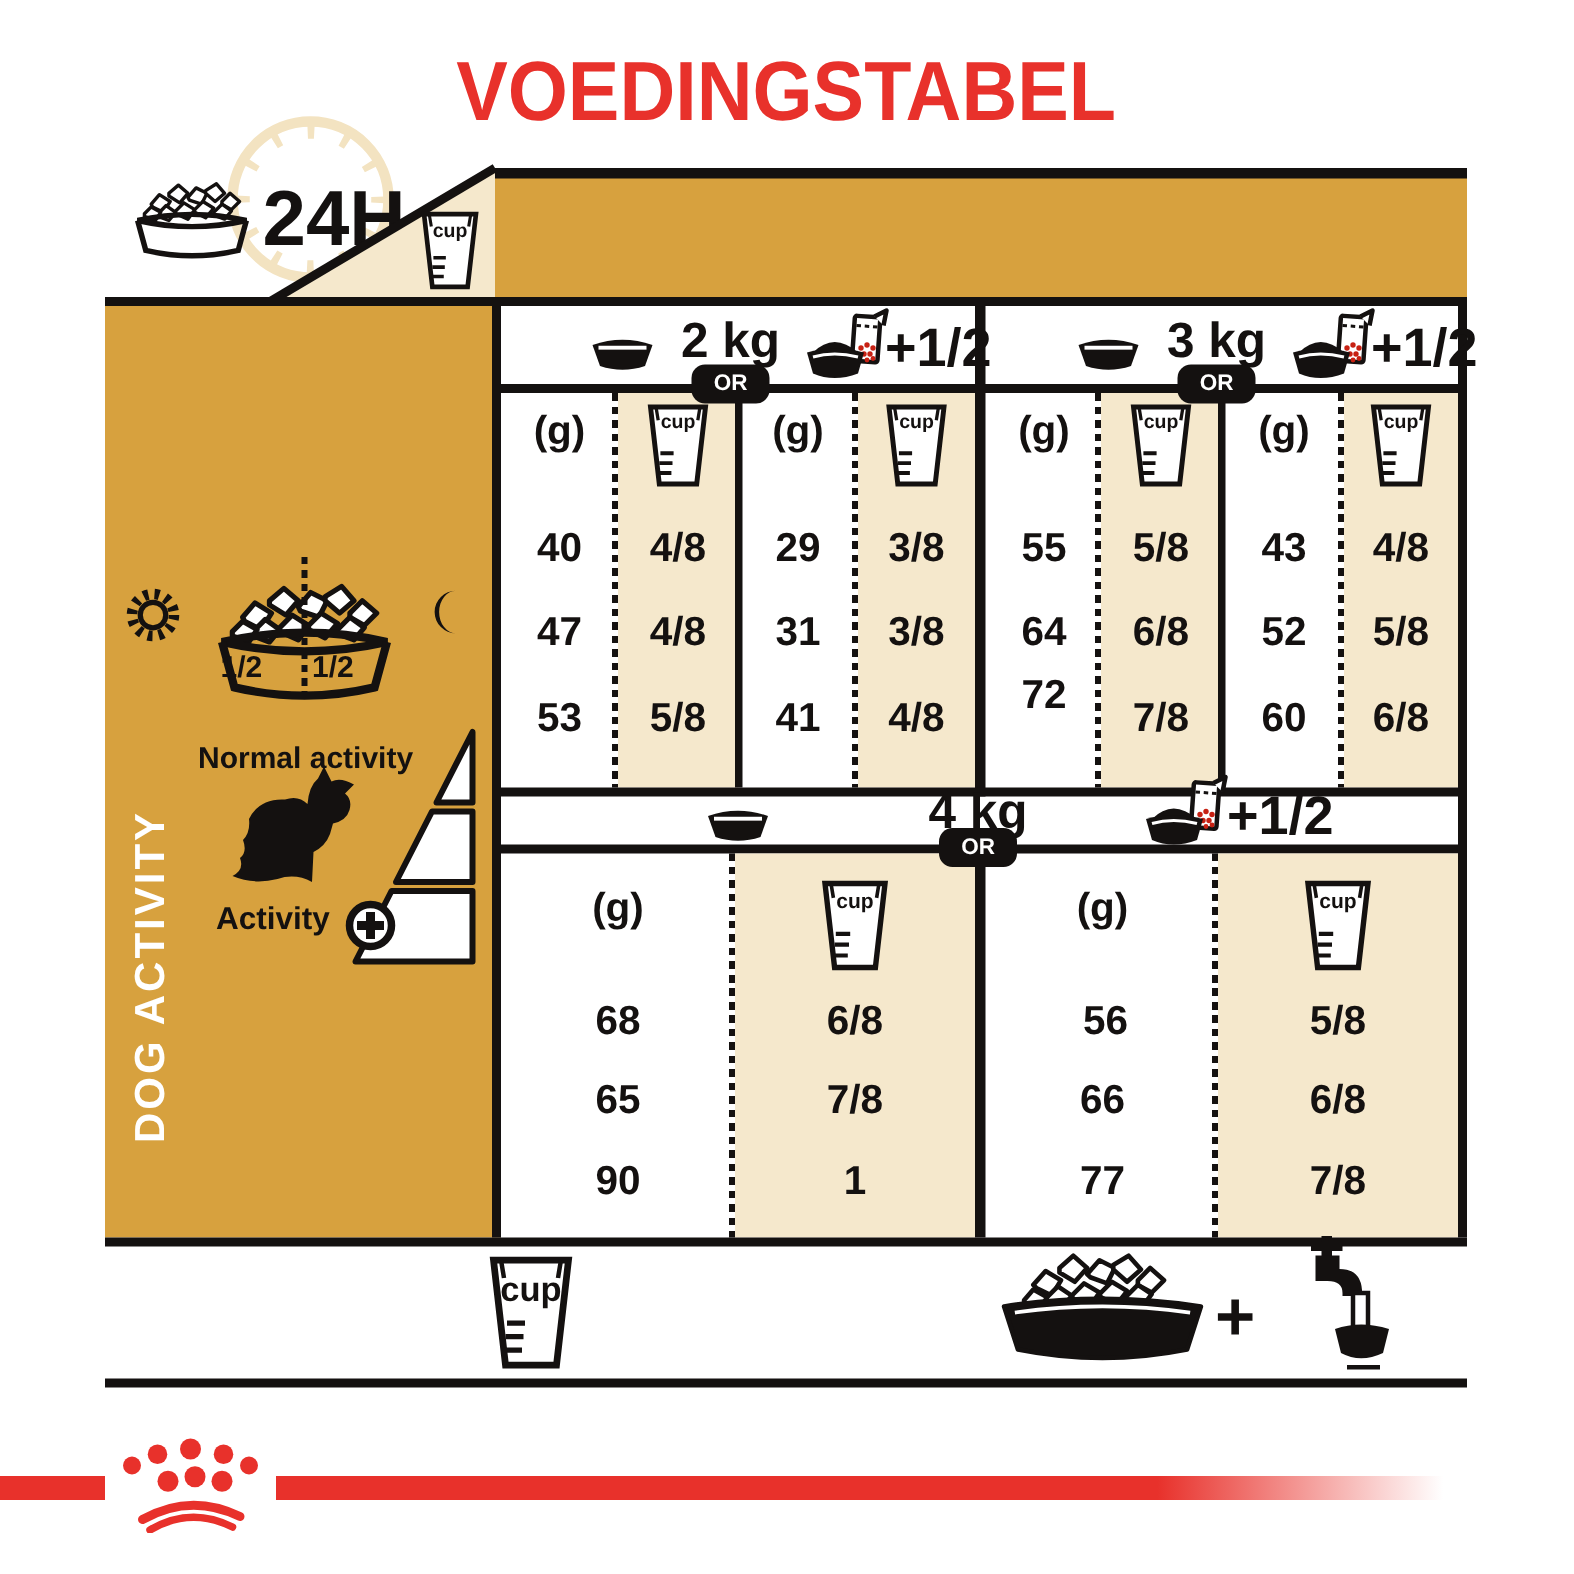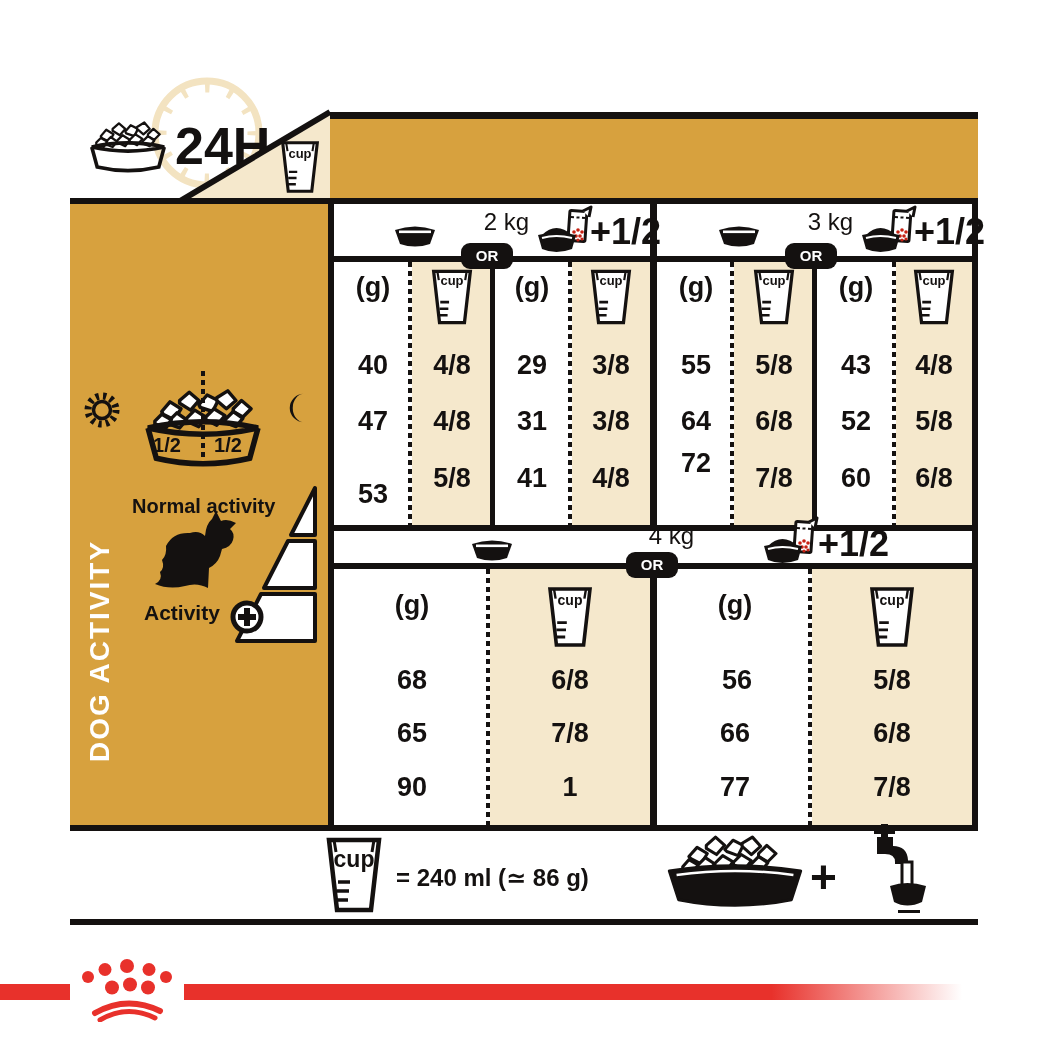--- a/index.html
+++ b/index.html
@@ -1,30 +1,30 @@
 <!DOCTYPE html>
 <html><head>
 <meta charset="utf-8">
 <style>
   html,body{margin:0;padding:0;background:#fff;}
   #canvas{position:relative;width:1049px;height:1049px;background:#fff;overflow:hidden;
           font-family:"Liberation Sans","DejaVu Sans",sans-serif;color:#141110;}
   .abs{position:absolute;}
   .t{position:absolute;font-weight:700;color:#141110;white-space:nowrap;}
-  .ctr{text-align:center;}
+  .ctr{}
   .line{position:absolute;background:#141110;}
   .vdot{position:absolute;width:4px;
         background-image:repeating-linear-gradient(180deg,#141110 0 5px,transparent 5px 9px);}
   .cream{position:absolute;background:#F5E8CC;}
   .num{position:absolute;width:64px;text-align:center;font-weight:700;font-size:27px;color:#141110;}
   .ghdr{position:absolute;width:64px;text-align:center;font-weight:700;font-size:27px;color:#141110;}
   .cuplabel{position:absolute;text-align:center;font-weight:700;color:#141110;}
   .orpill{position:absolute;background:#141110;color:#fff;font-weight:700;font-size:15px;
           text-align:center;border-radius:9px;z-index:6;line-height:26px;height:26px;width:52px;}
-  .kg{position:absolute;font-weight:400;font-size:24px;width:84px;text-align:right;}
+  .kg{position:absolute;font-weight:700;font-size:33px;width:84px;text-align:center;}
   .ph{position:absolute;font-weight:700;font-size:36px;}
   #title{position:absolute;top:28px;left:0;width:1049px;text-align:center;}
   #title span{display:inline-block;font-size:56px;font-weight:800;letter-spacing:0px;
               transform:scaleX(0.92);transform-origin:center;color:#E8312B;}
   #dogweight{position:absolute;left:362px;top:118px;font-size:67px;font-weight:500;color:#141110;}
   #goldheader{position:absolute;left:330px;top:112px;width:648px;height:86px;background:#D7A13E;
               border-top:7px solid #141110;box-sizing:border-box;}
   #sidebar{position:absolute;left:70px;top:204px;width:264px;height:621px;background:#D7A13E;
            border-right:6px solid #141110;box-sizing:border-box;}
   #dogactivity{position:absolute;left:84px;top:483px;height:335px;width:36px;
@@ -135,20 +135,23 @@
             <circle cx="38" cy="31.5" r="7"></circle>
           <circle cx="56" cy="28.5" r="7"></circle>
             <circle cx="74" cy="31.5" r="7"></circle>
         </g>
         <path d="M21,57 Q53,39 86,55" fill="none" stroke="#E8312B" stroke-width="6" stroke-linecap="round"></path>
         <path d="M26,64 Q53,48 81,62" fill="none" stroke="#E8312B" stroke-width="5" stroke-linecap="round"></path>
       </symbol>
     </defs>
   </svg>
 
+  <div id="title">
+    <span>VOEDINGSTABEL</span>
+  </div>
 
   <svg class="abs" style="left:148px;top:74px" width="118" height="118" viewBox="0 0 118 118">
     <circle cx="59" cy="59" r="52" fill="none" stroke="#F3E3C1" stroke-width="7"></circle>
     <circle cx="59" cy="59" r="45" fill="none" stroke="#F3E3C1" stroke-width="9" stroke-dasharray="4.5,19.06" stroke-dashoffset="2.25"></circle>
   </svg>
   <svg class="abs" style="left:82px;top:118px" width="92" height="58">
       <use href="#sym-bowlk"></use>
     </svg>
   <div class="t" style="left:175px;top:116px;font-size:52px;font-weight:800">24H</div>
 
@@ -246,21 +249,21 @@
   <svg class="abs" style="left:912px;top:266px" width="44" height="62">
       <use href="#sym-cup"></use>
     </svg>
   <div class="cuplabel" style="left:430px;top:273px;width:44px;font-size:13px">cup</div>
   <div class="cuplabel" style="left:589px;top:273px;width:44px;font-size:13px">cup</div>
   <div class="cuplabel" style="left:752px;top:273px;width:44px;font-size:13px">cup</div>
   <div class="cuplabel" style="left:912px;top:273px;width:44px;font-size:13px">cup</div>
 
   <div class="num" style="left:341px;top:350px">40</div>
   <div class="num" style="left:341px;top:406px">47</div>
-  <div class="num" style="left:341px;top:479px">53</div>
+  <div class="num" style="left:341px;top:463px">53</div>
   <div class="num" style="left:420px;top:350px">4/8</div>
   <div class="num" style="left:420px;top:406px">4/8</div>
   <div class="num" style="left:420px;top:463px">5/8</div>
   <div class="num" style="left:500px;top:350px">29</div>
   <div class="num" style="left:500px;top:406px">31</div>
   <div class="num" style="left:500px;top:463px">41</div>
   <div class="num" style="left:579px;top:350px">3/8</div>
   <div class="num" style="left:579px;top:406px">3/8</div>
   <div class="num" style="left:579px;top:463px">4/8</div>
   <div class="num" style="left:664px;top:350px">55</div>
@@ -317,21 +320,20 @@
   <div class="num" style="left:860px;top:665px">5/8</div>
   <div class="num" style="left:860px;top:718px">6/8</div>
   <div class="num" style="left:860px;top:772px">7/8</div>
 
   <div class="line" style="left:70px;top:825px;width:908px;height:6px"></div>
 
   <svg class="abs" style="left:317px;top:836px" width="74" height="78">
       <use href="#sym-cup"></use>
     </svg>
   <div class="cuplabel" style="left:317px;top:846px;width:74px;font-size:23px">cup</div>
-  <div class="t" style="left:396px;top:864px;font-size:24px">= 240 ml (≃ 86 g)</div>
   <svg class="abs" style="left:658px;top:832px" width="154" height="82">
       <use href="#sym-bowlf"></use>
     </svg>
   <div class="t" style="left:810px;top:850px;font-size:46px;font-weight:900">+</div>
   <svg class="abs" style="left:850px;top:824px" width="94" height="94">
       <use href="#sym-faucet"></use>
     </svg>
   <div class="line" style="left:70px;top:919px;width:908px;height:6px"></div>
 
   <div class="band" style="left:0;width:70px;background:#E8312B"></div>

